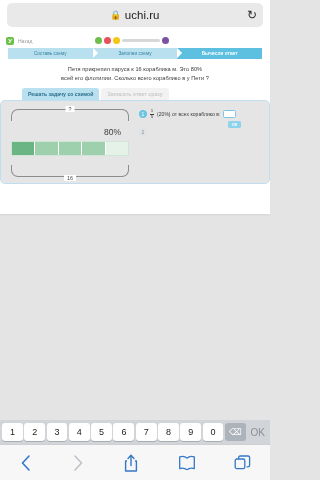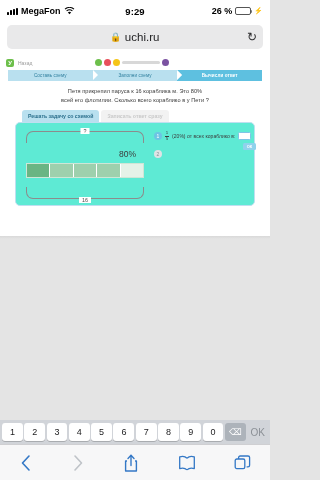--- a/index.html
+++ b/index.html
@@ -102,22 +102,22 @@
   
   .tabs { display: flex; gap: 2px; margin: 6px 0 0 22px; }
   .tab {
     font-size: 5.2px; padding: 3px 6px; border-radius: 3px 3px 0 0;
     background: #b9e0ef; color: #2b6f8c; font-weight: bold;
   }
   .tab.inactive { background: #f2f2f2; color: #c9c9c9; }
 
   
   .card {
-    margin: 0 15px; border: 1px solid #bfdff0; border-radius: 5px;
-    height: 84px; position: relative; background: #5eead4;
+    margin: 0 0; border: 1px solid #bfdff0; border-radius: 5px;
+    height: 84px; position: relative; background: #e5e5e5;
   }
   .diagram { position: absolute; left: 10px; top: 8px; width: 120px; height: 68px; }
 
   .brace-top, .brace-bot {
     position: absolute; left: 0; width: 118px; height: 12px;
   }
   .brace-top { top: 0; }
   .brace-bot { bottom: 0; }
   .brace-line {
     position: absolute; left: 0; right: 0; height: 12px;
@@ -185,44 +185,20 @@
     display: flex; align-items: center; justify-content: space-around;
   }
   .tb-ico { color: #3478c6; display: flex; align-items: center; justify-content: center; }
   .tb-ico.dim { color: #bfc3c8; }
 </style>
 </head>
 <body>
 
 <div id="phone">
 
-  <div class="statusbar">
-    <div class="sb-left">
-      <span class="signal">
-        <i></i>
-          <i></i>
-          <i></i>
-          <i></i>
-      </span>
-      <span class="carrier">MegaFon</span>
-      <span class="wifi">
-        <svg width="11" height="8" viewBox="0 0 11 8">
-          <path d="M5.5 7.3 L3.9 5.4 a2.6 2.6 0 0 1 3.2 0 Z" fill="#000"></path>
-          <path d="M2.6 3.9 a4.6 4.6 0 0 1 5.8 0" stroke="#000" stroke-width="1.1" fill="none"></path>
-          <path d="M1 2.1 a7 7 0 0 1 9 0" stroke="#000" stroke-width="1.1" fill="none"></path>
-        </svg>
-      </span>
-    </div>
-    <div class="sb-center">9:29</div>
-    <div class="sb-right">
-      <span class="batt-pct">26 %</span>
-      <span class="batt"><span class="fill"></span></span>
-      <span class="bolt">⚡</span>
-    </div>
-  </div>
 
   <div class="urlbar-wrap">
     <div class="urlbar">
       <span class="lock">🔒</span>
       <span class="host">uchi.ru</span>
       <span class="reload">↻</span>
     </div>
   </div>
 
   <div class="page">

